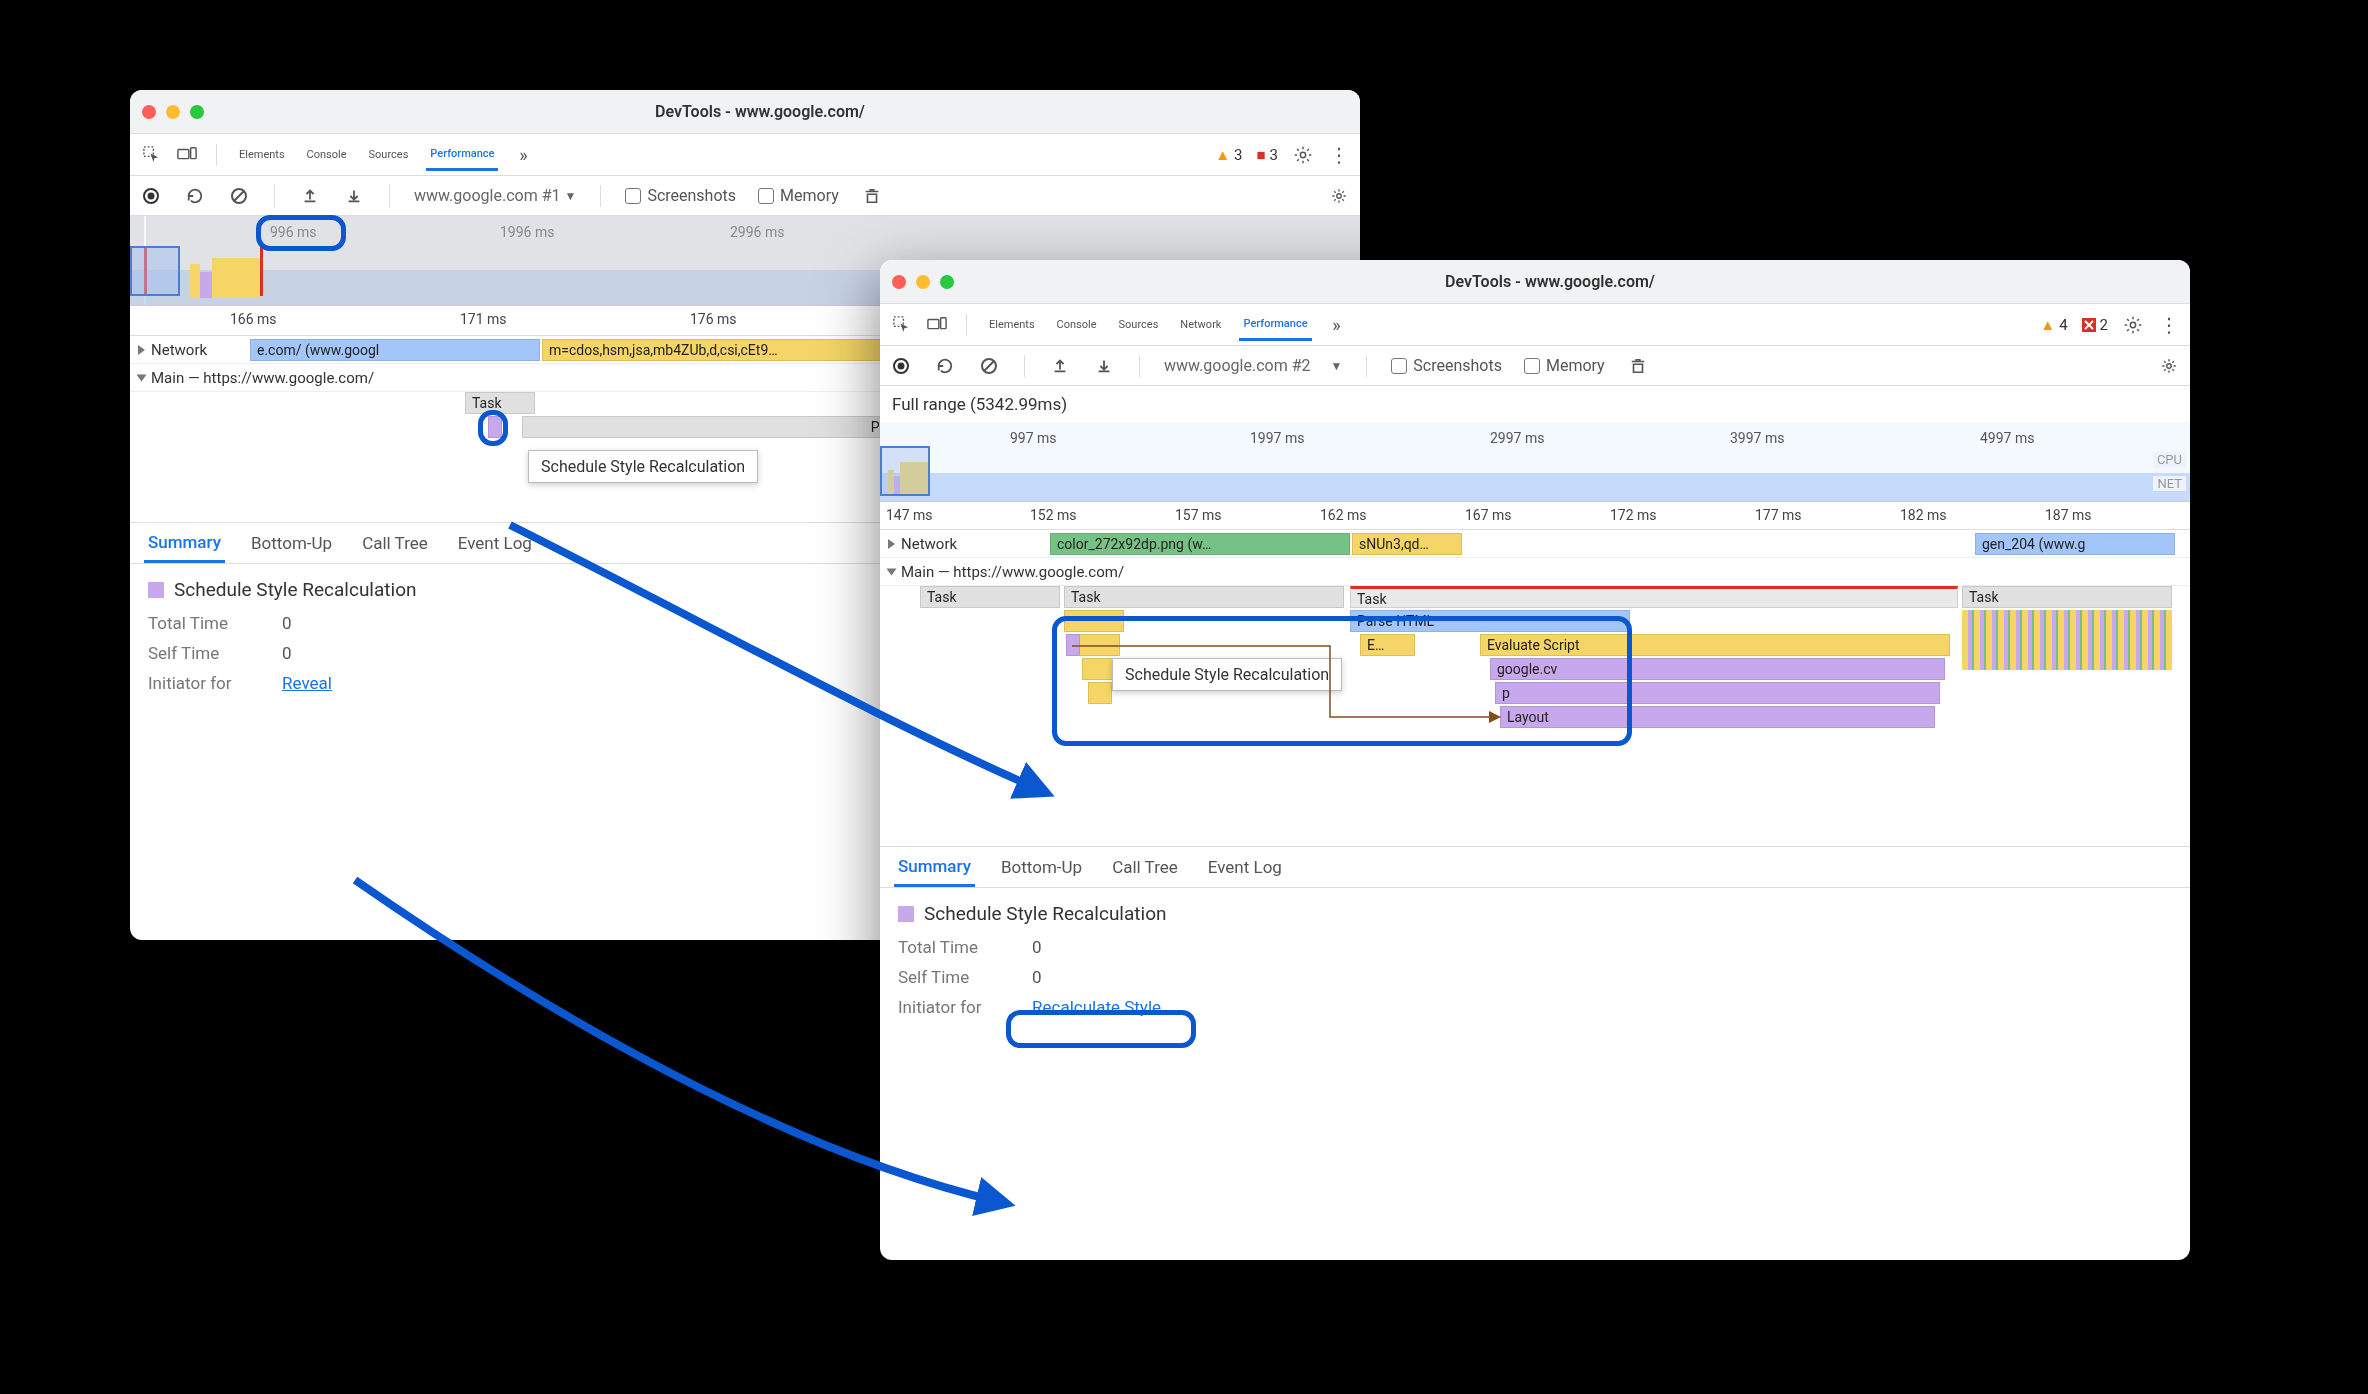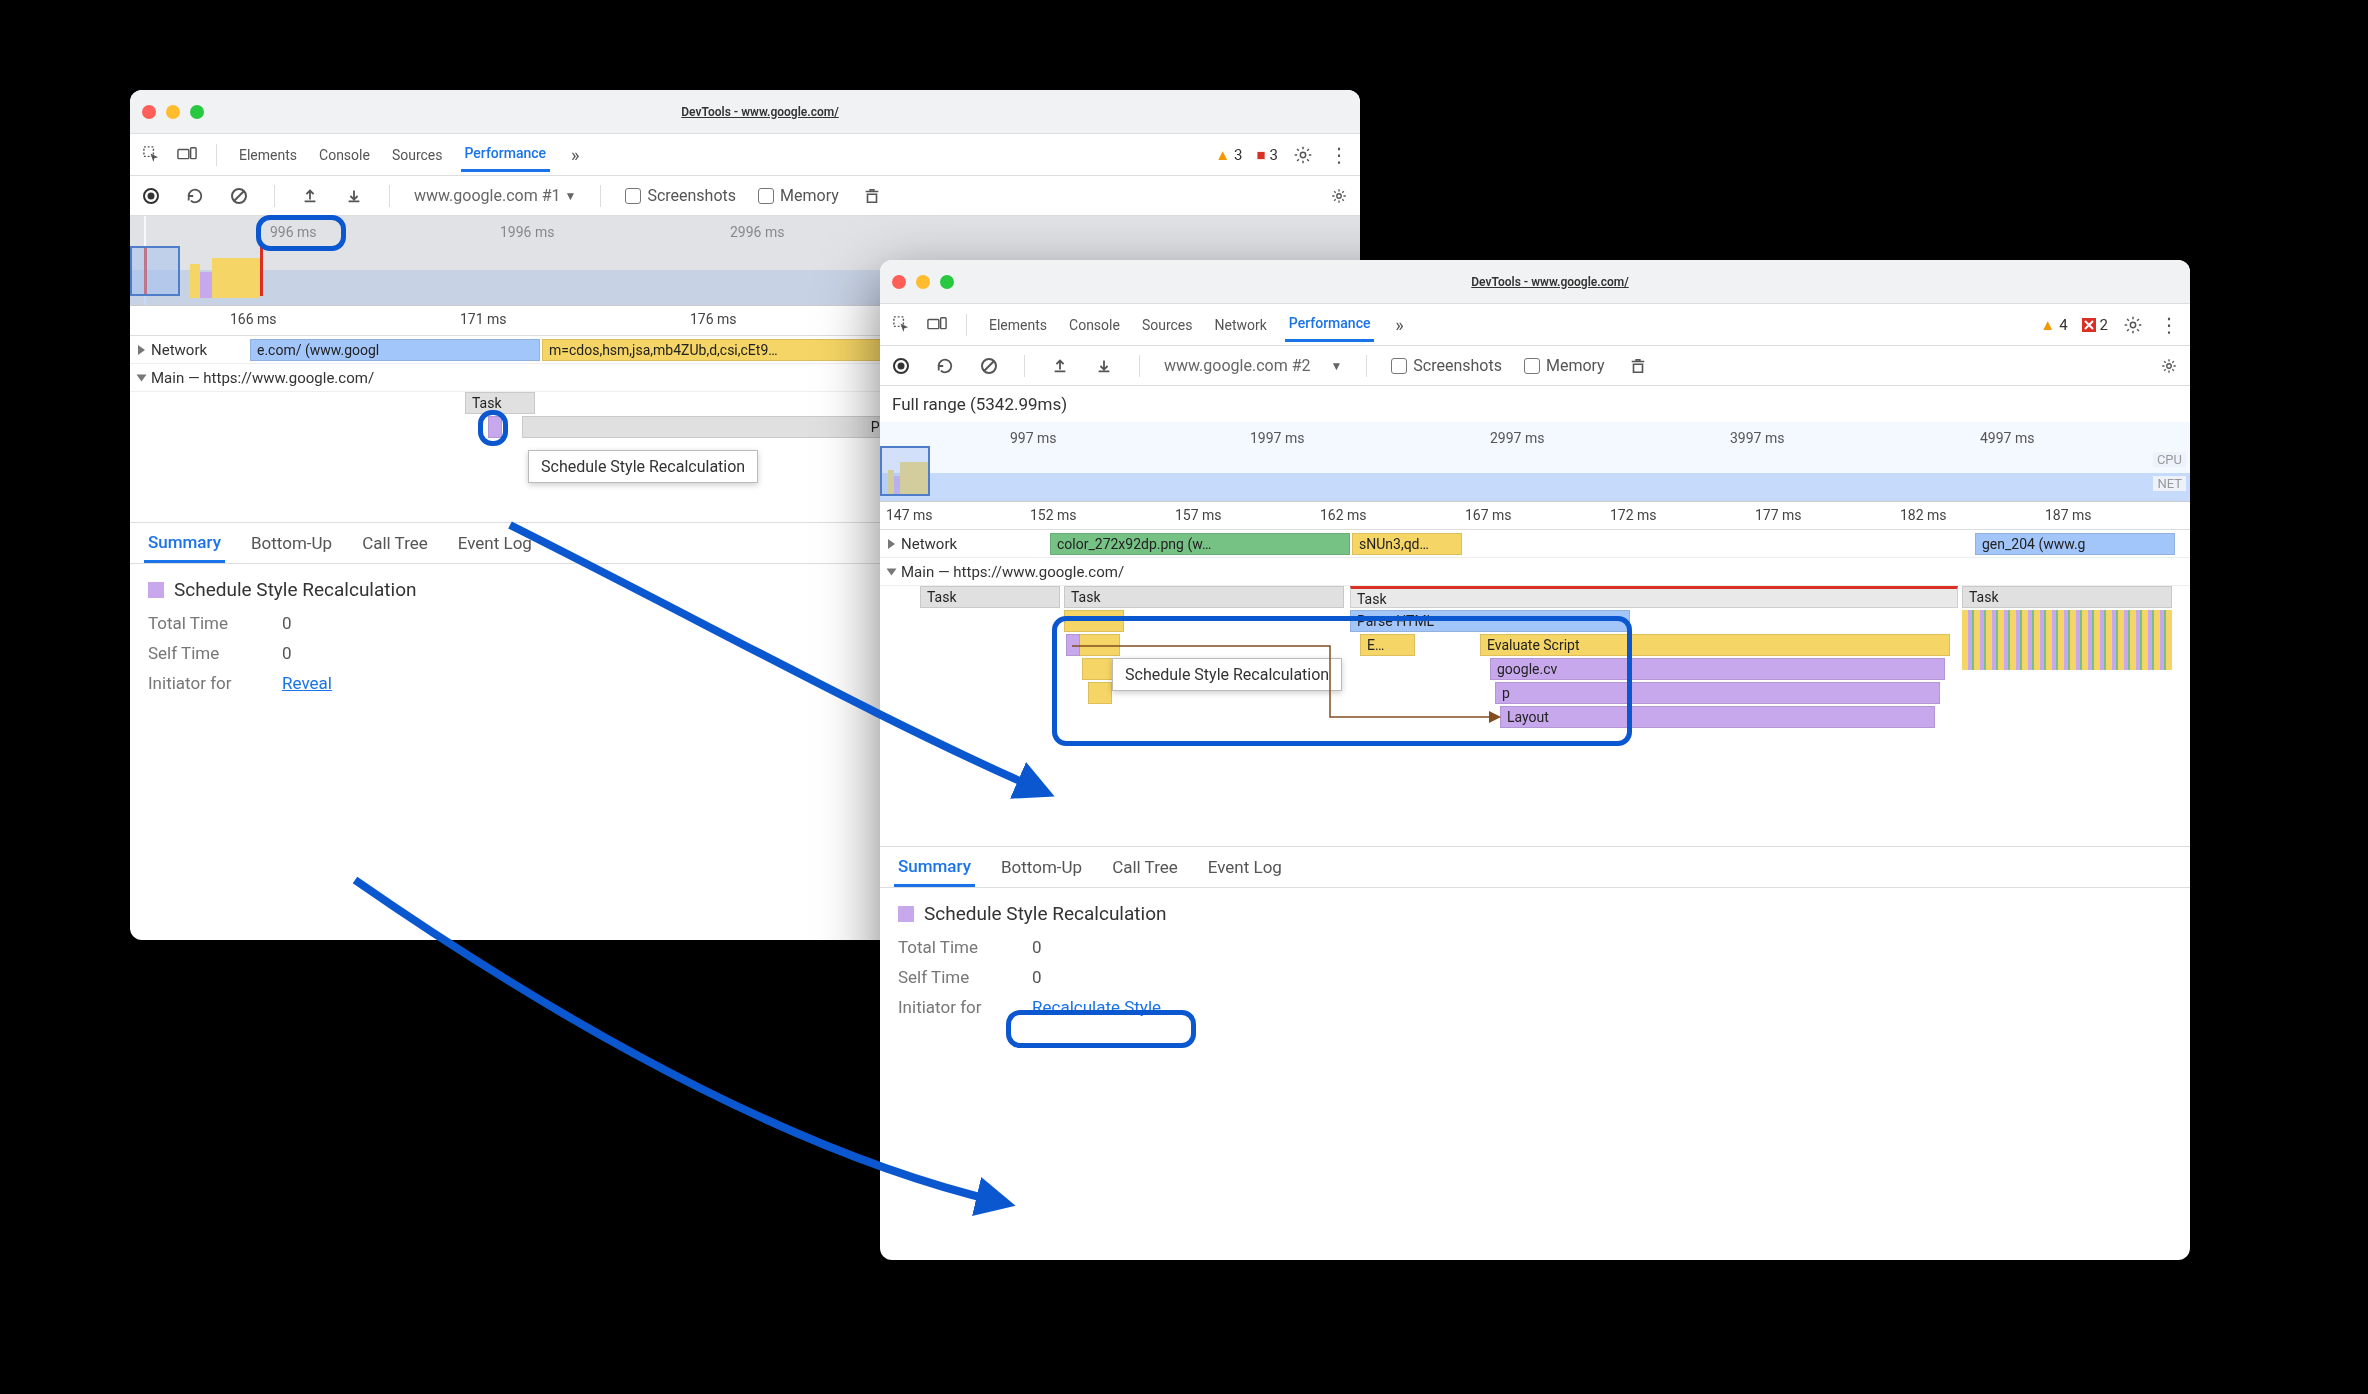--- a/index.html
+++ b/index.html
@@ -26,28 +26,28 @@
     display: flex;
     align-items: center;
     padding: 0 12px;
     border-bottom: 1px solid #ddd;
   }
   .traffic { display: flex; gap: 10px; margin-right: 18px; }
   .traffic span { width: 14px; height: 14px; border-radius: 50%; display: inline-block; }
   .tl-red { background: #ff5f57; }
   .tl-yellow { background: #febc2e; }
   .tl-green { background: #28c840; }
-  .wintitle { flex: 1; text-align: center; font-weight: 600; font-size: 12px; color: #333; margin-left: -50px; text-decoration: underline; }
+  .wintitle { flex: 1; text-align: center; font-weight: 600; font-size: 16px; color: #333; margin-left: -50px; }
   .tabbar {
     display: flex; align-items: center; height: 42px; padding: 0 10px; gap: 14px;
     border-bottom: 1px solid #ddd;
   }
   .tabbar .ico { width: 22px; height: 22px; display: inline-flex; align-items: center; justify-content: center; color: #555; }
   .tabbar .sep { width: 1px; height: 22px; background: #ddd; margin: 0 4px; }
-  .tab { font-size: 14px; color: #555; padding: 8px 4px; cursor: pointer; }
+  .tab { font-size: 11px; color: #555; padding: 8px 4px; cursor: pointer; }
   .tab.active { color: #1a73e8; border-bottom: 3px solid #1a73e8; font-weight: 500; }
   .spacer { flex: 1; }
   .badge { font-size: 15px; display: inline-flex; align-items: center; gap: 4px; }
   .warn-tri { color: #f29900; }
   .err-sq { color: #d93025; display:inline-flex; align-items:center; }
   .toolbar {
     display: flex; align-items: center; height: 40px; padding: 0 10px; gap: 22px;
     border-bottom: 1px solid #ddd; font-size: 16px; color: #555;
   }
   .toolbar .ico { width: 22px; height: 22px; display:inline-flex; align-items:center; justify-content:center; color:#555; }

